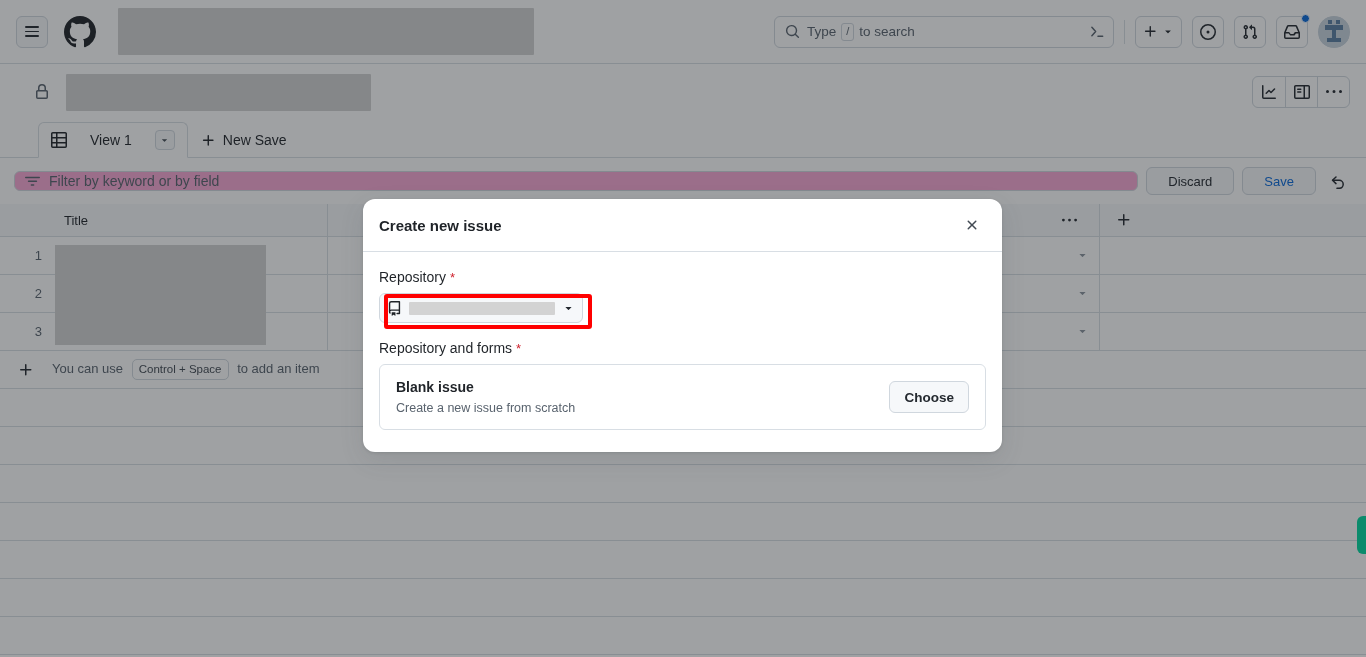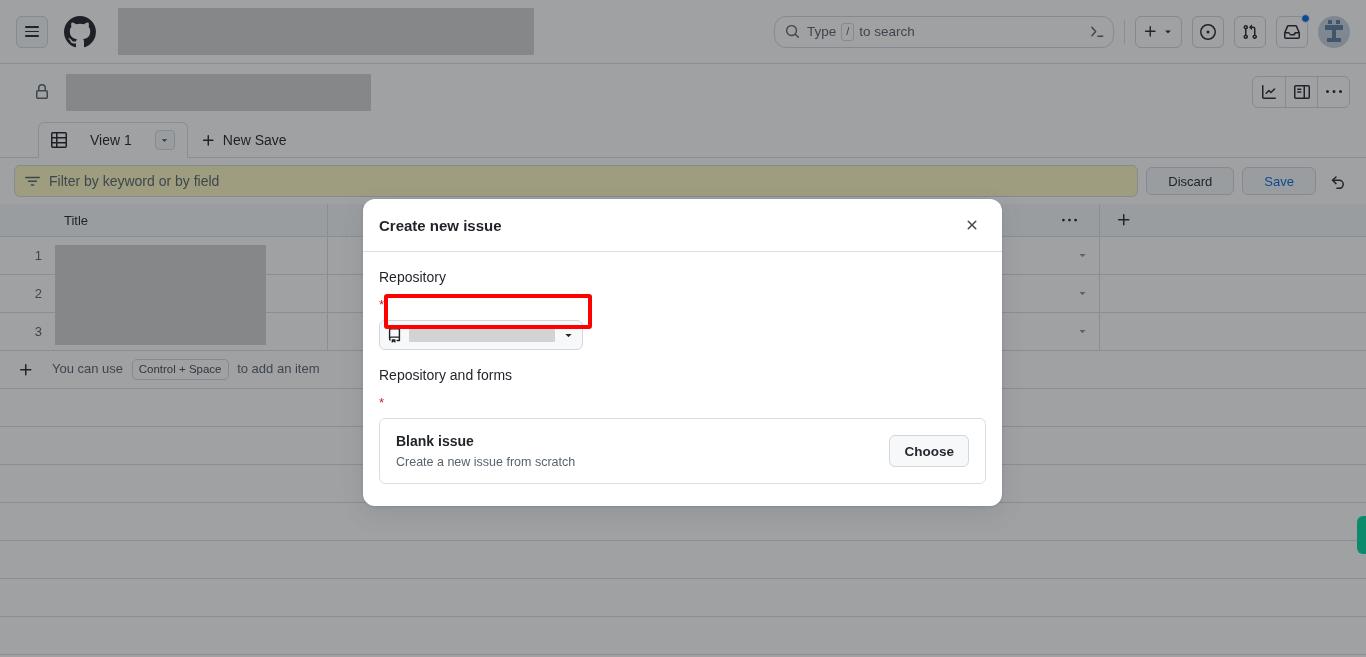--- a/index.html
+++ b/index.html
@@ -57,21 +57,21 @@
 
   .header-right {
     margin-left: auto;
     display: flex;
     align-items: center;
     gap: 10px;
   }
   .search-box {
     width: 340px; height: 32px;
     border: 1px solid #d0d7de;
-    border-radius: 12px;
+    border-radius: 6px;
     background: #ffffff;
     display: flex; align-items: center;
     padding: 0 8px 0 10px;
     gap: 7px;
     color: #59636e;
     font-size: 13.5px;
   }
   .search-box .ph { display:flex; align-items:center; gap:5px; white-space:nowrap;}
   .slash-key {
     border: 1px solid #d0d7de;
@@ -178,29 +178,29 @@
   .filter-bar {
     position: relative;
     height: 46px;
     display: flex; align-items: center;
     gap: 8px;
     padding: 0 14px;
     background: #ffffff;
   }
   .filter-input {
     flex: 1;
-    height: 32px;
+    height: 20px;
     border: 1px solid #d0d7de;
     border-radius: 6px;
     display: flex; align-items: center;
     gap: 9px;
     padding: 0 10px;
     color: #59636e;
     font-size: 14px;
-    background: #fef9c3;
+    background: #f9a8d4;
   }
   .btn-sm {
     height: 28px;
     padding: 0 21px;
     border: 1px solid #d0d7de;
     border-radius: 6px;
     background: #f6f8fa;
     font-size: 13px;
     color: #24292f;
     display: flex; align-items: center;
@@ -324,21 +324,21 @@
   .modal-close {
     margin-left: auto;
     width: 28px; height: 28px;
     display: flex; align-items: center; justify-content: center;
     color: #424a53;
   }
   .modal-body { padding: 17px 16px 22px; }
   .field-label {
     font-size: 14px; color: #1f2328;
     margin-bottom: 8px;
-    display: flex; align-items: baseline; gap: 12px; flex-direction: column;
+    display: flex; align-items: baseline; gap: 4px;
   }
   .req { color: #cf222e; font-size: 13px; }
   .repo-select {
     width: 204px; height: 30px;
     border: 1px solid #d0d7de;
     border-radius: 6px;
     background: #f6f8fa;
     display: flex; align-items: center;
     padding: 0 7px;
     gap: 7px;

